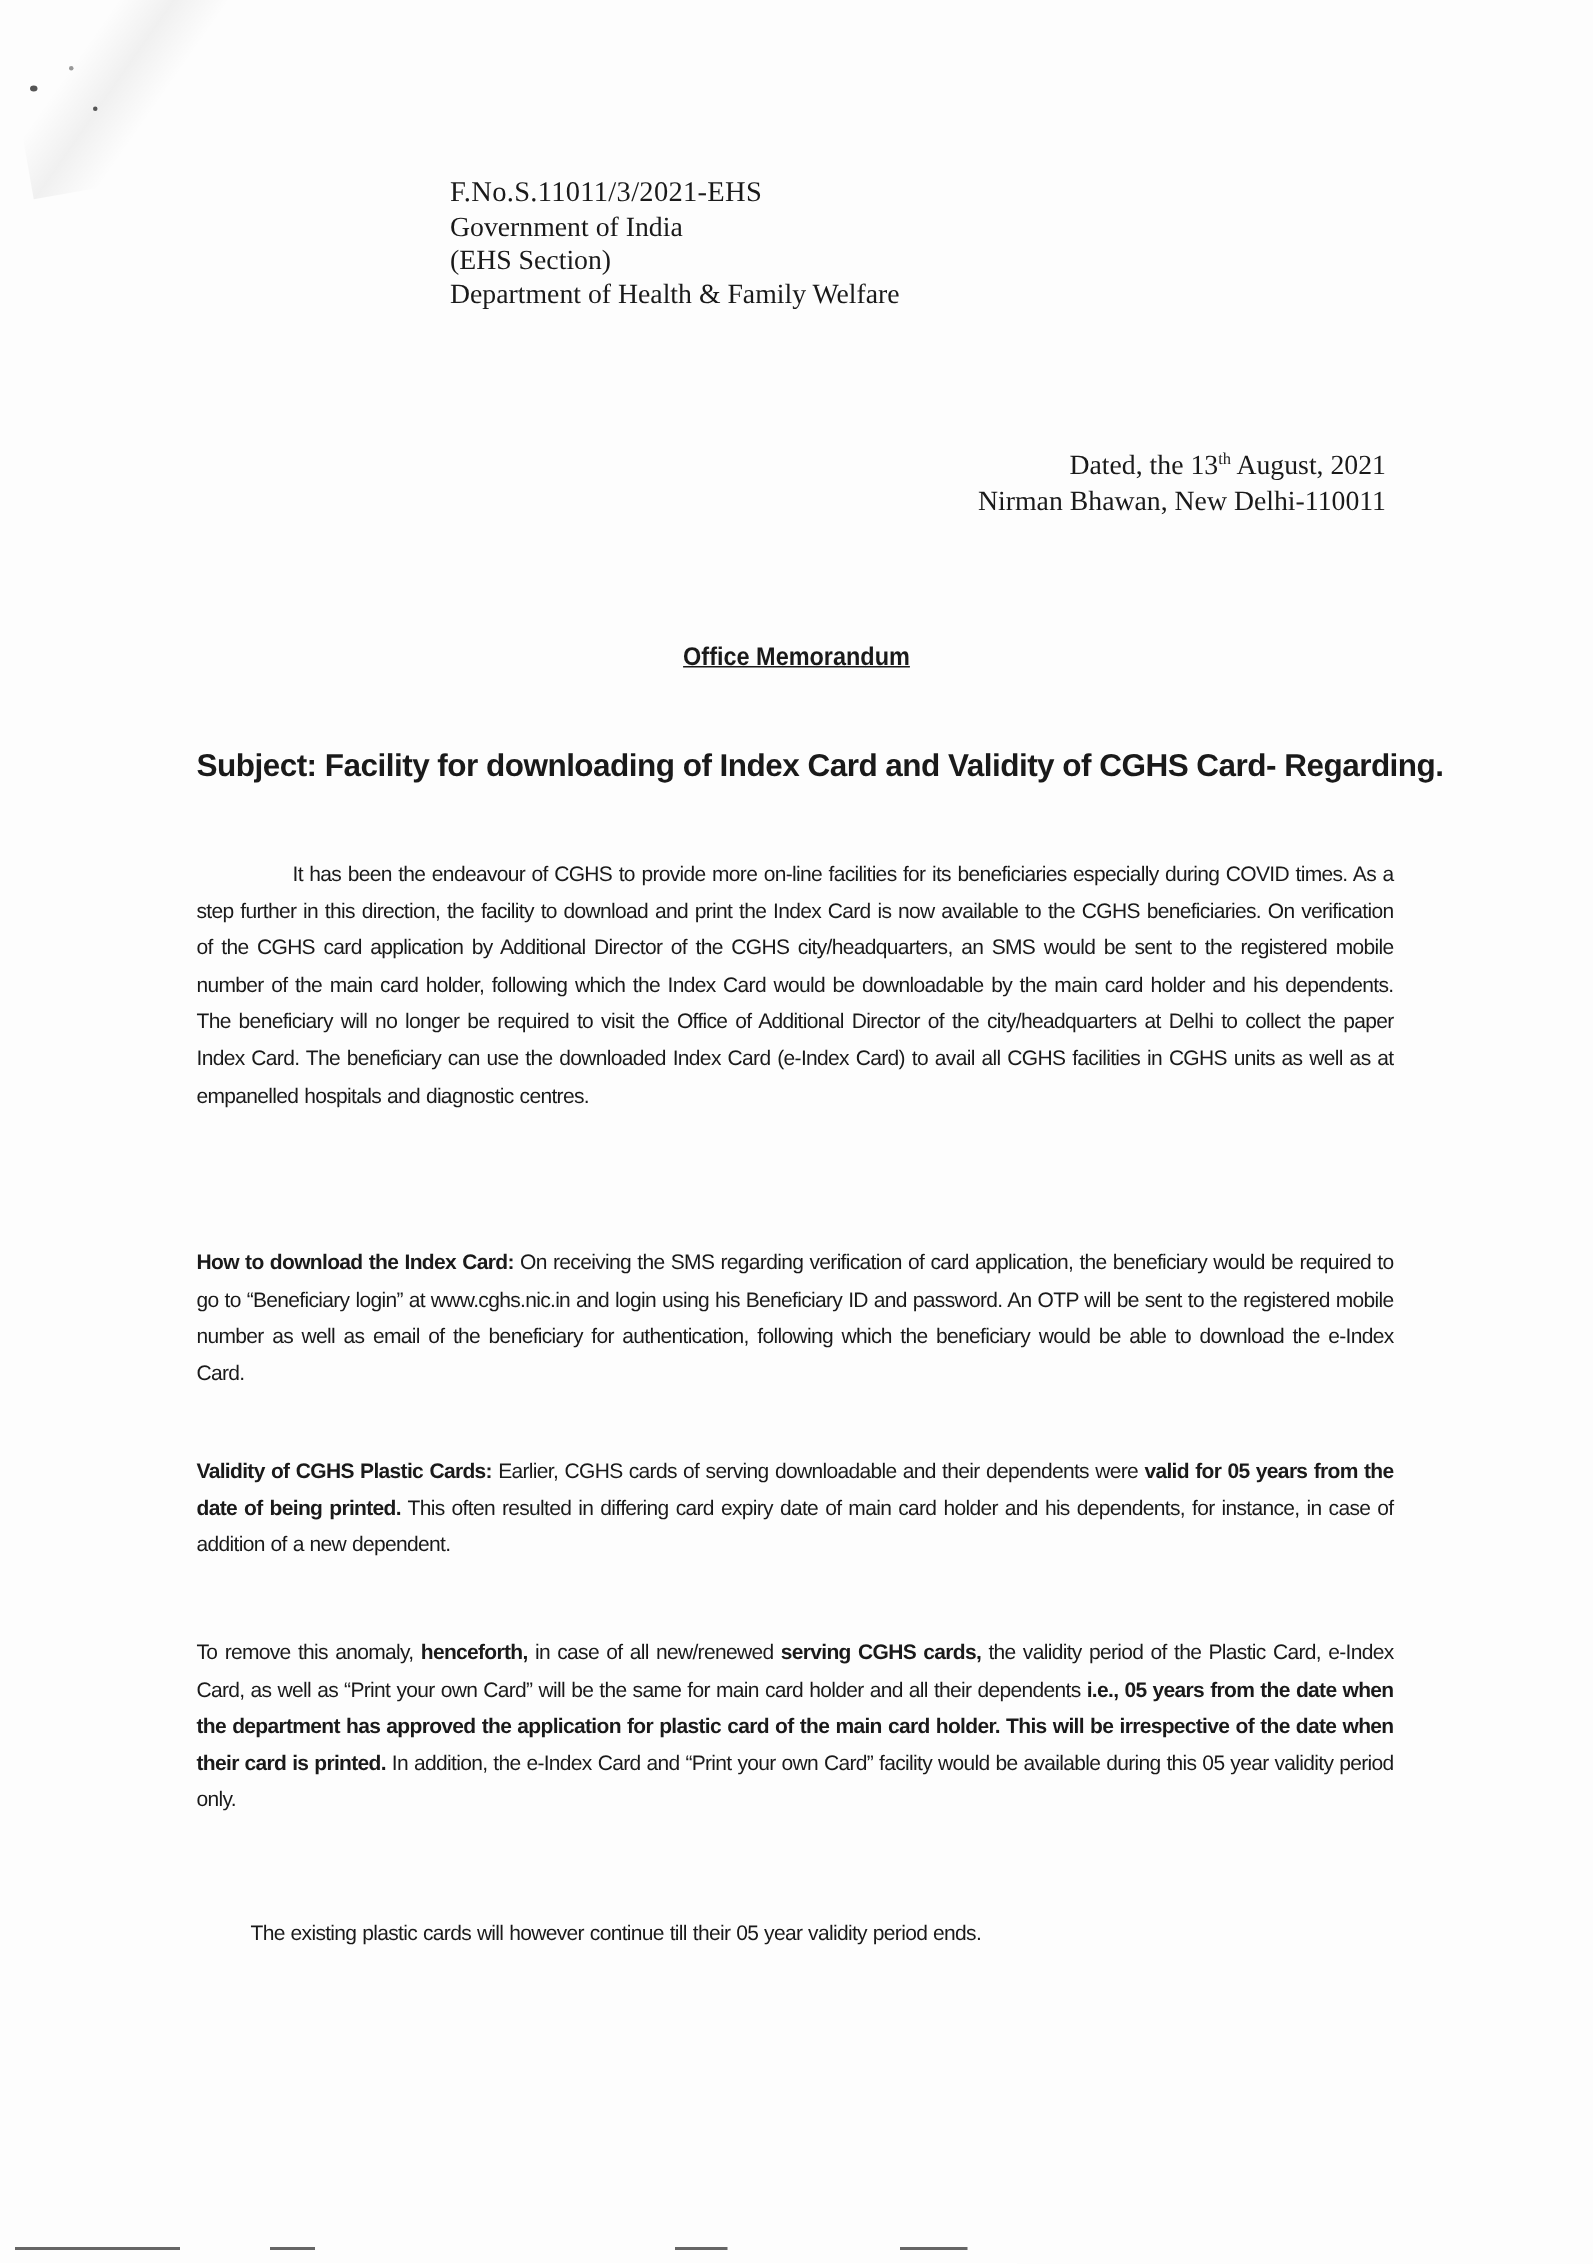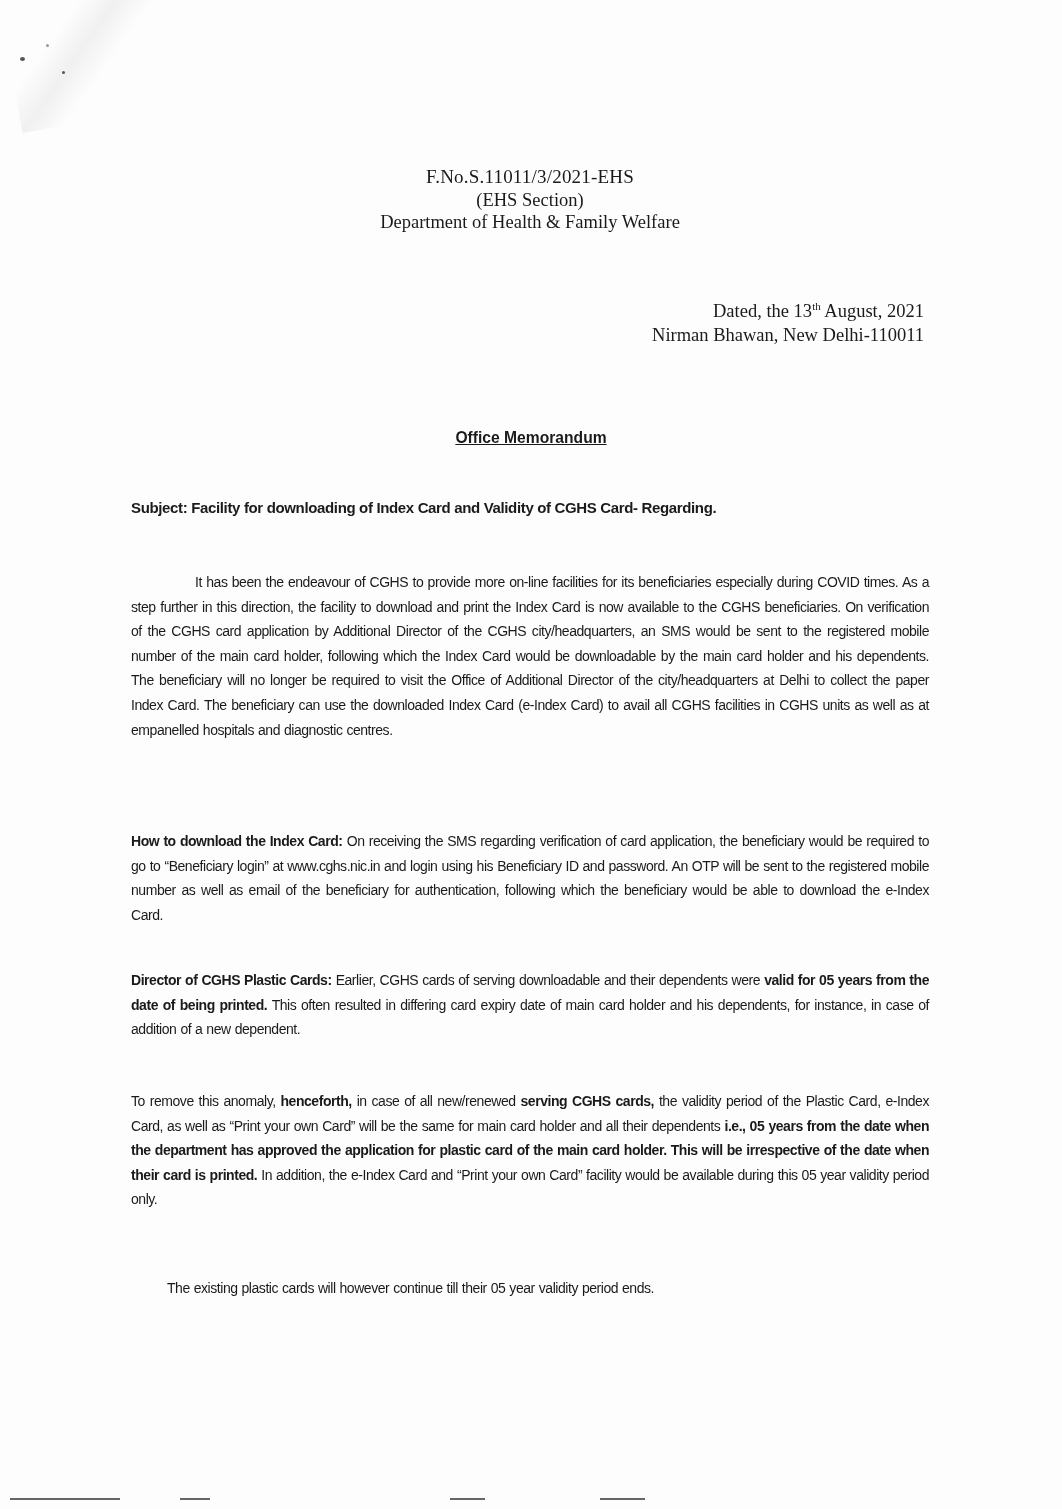--- a/index.html
+++ b/index.html
@@ -10,37 +10,37 @@
     }
     .page { position: absolute; left: 0; top: 0; width: 1062px; height: 1509px; background: #fdfdfd; }
     .scan-smudge {
       position: absolute; left: 10px; top: -10px; width: 160px; height: 130px;
       background: linear-gradient(135deg, rgba(0,0,0,0) 30%, rgba(0,0,0,0.05) 45%, rgba(0,0,0,0) 60%);
       transform: rotate(-10deg);
     }
     .dot { position: absolute; background: #555; border-radius: 50%; }
     .header-block {
       position: absolute; left: 300px; top: 118px; width: 460px;
-      text-align: center; font-size: 18.5px; line-height: 22.5px; margin-top: 48px;
+      text-align: left; font-size: 18.5px; line-height: 22.5px;
     }
     .header-block .fno { font-size: 19px; letter-spacing: 0.2px; }
     .date-block {
       position: absolute; right: 138px; top: 299px; text-align: right;
       font-size: 18.5px; line-height: 24px;
     }
     .date-block sup { font-size: 11px; vertical-align: 7px; line-height: 0; }
     .memo-title {
       position: absolute; left: 0; width: 1062px; top: 428px; text-align: center;
       font-family: "Liberation Sans Narrow", "Liberation Sans", sans-serif;
       font-weight: bold; font-size: 17px; text-decoration: underline;
       transform: scaleX(0.92);
     }
     .subject {
       position: absolute; left: 131px; top: 499px; width: 800px;
-      font-family: "Liberation Sans", sans-serif; font-weight: bold; font-size: 15px;
+      font-family: "Liberation Sans", sans-serif; font-weight: bold; font-size: 21px;
       letter-spacing: -0.35px; white-space: nowrap;
     }
     .para {
       position: absolute; left: 131px; width: 798px;
       font-family: "Liberation Sans", sans-serif;
       font-size: 14px; line-height: 24.6px; text-align: justify;
       letter-spacing: -0.45px; word-spacing: 0.5px;
     }
     .para b { font-weight: bold; }
     .indent { text-indent: 64px; }
@@ -56,38 +56,39 @@
 <body>
 
 <div class="page">
   <div class="scan-smudge"></div>
   <div class="dot" style="left:20px;top:57px;width:5px;height:4px;"></div>
   <div class="dot" style="left:46px;top:44px;width:3px;height:3px;background:#999;"></div>
   <div class="dot" style="left:62px;top:71px;width:3px;height:3px;"></div>
 
   <div class="header-block">
     <div class="fno">F.No.S.11011/3/2021-EHS</div>
+    <div>Government of India</div>
     <div>(EHS Section)</div>
     <div>Department of Health &amp; Family Welfare</div>
   </div>
 
   <div class="date-block">
     <div><span>Dated, the 13</span><sup>th</sup><span> August, 2021</span></div>
     <div>Nirman Bhawan, New Delhi-110011</div>
   </div>
 
   <div class="memo-title">Office Memorandum</div>
 
   <div class="subject">Subject: Facility for downloading of Index Card and Validity of CGHS Card- Regarding.</div>
 
   <div class="para indent" id="p1">It has been the endeavour of CGHS to provide more on-line facilities for its beneficiaries especially during COVID times. As a step further in this direction, the facility to download and print the Index Card is now available to the CGHS beneficiaries. On verification of the CGHS card application by Additional Director of the CGHS city/headquarters, an SMS would be sent to the registered mobile number of the main card holder, following which the Index Card would be downloadable by the main card holder and his dependents. The beneficiary will no longer be required to visit the Office of Additional Director of the city/headquarters at Delhi to collect the paper Index Card. The beneficiary can use the downloaded Index Card (e-Index Card) to avail all CGHS facilities in CGHS units as well as at empanelled hospitals and diagnostic centres.</div>
 
   <div class="para" id="p2"><b>How to download the Index Card:</b><span> On receiving the SMS regarding verification of card application, the beneficiary would be required to go to “Beneficiary login” at www.cghs.nic.in and login using his Beneficiary ID and password. An OTP will be sent to the registered mobile number as well as email of the beneficiary for authentication, following which the beneficiary would be able to download the e-Index Card.</span></div>
 
-  <div class="para" id="p3"><b>Director of CGHS Plastic Cards:</b><span> Earlier, CGHS cards of serving downloadable and their dependents were </span><b>valid for 05 years from the date of being printed.</b><span> This often resulted in differing card expiry date of main card holder and his dependents, for instance, in case of addition of a new dependent.</span></div>
+  <div class="para" id="p3"><b>Validity of CGHS Plastic Cards:</b><span> Earlier, CGHS cards of serving downloadable and their dependents were </span><b>valid for 05 years from the date of being printed.</b><span> This often resulted in differing card expiry date of main card holder and his dependents, for instance, in case of addition of a new dependent.</span></div>
 
   <div class="para" id="p4"><span>To remove this anomaly, </span><b>henceforth,</b><span> in case of all new/renewed </span><b>serving CGHS cards,</b><span> the validity period of the Plastic Card, e-Index Card, as well as “Print your own Card” will be the same for main card holder and all their dependents </span><b>i.e., 05 years from the date when the department has approved the application for plastic card of the main card holder. This will be irrespective of the date when their card is printed.</b><span> In addition, the e-Index Card and “Print your own Card” facility would be available during this 05 year validity period only.</span></div>
 
   <div class="para" id="p5">The existing plastic cards will however continue till their 05 year validity period ends.</div>
 
   <div class="bottom-lines">
     <span style="left:10px;width:110px;"></span>
     <span style="left:180px;width:30px;"></span>
     <span style="left:450px;width:35px;"></span>
     <span style="left:600px;width:45px;"></span>

